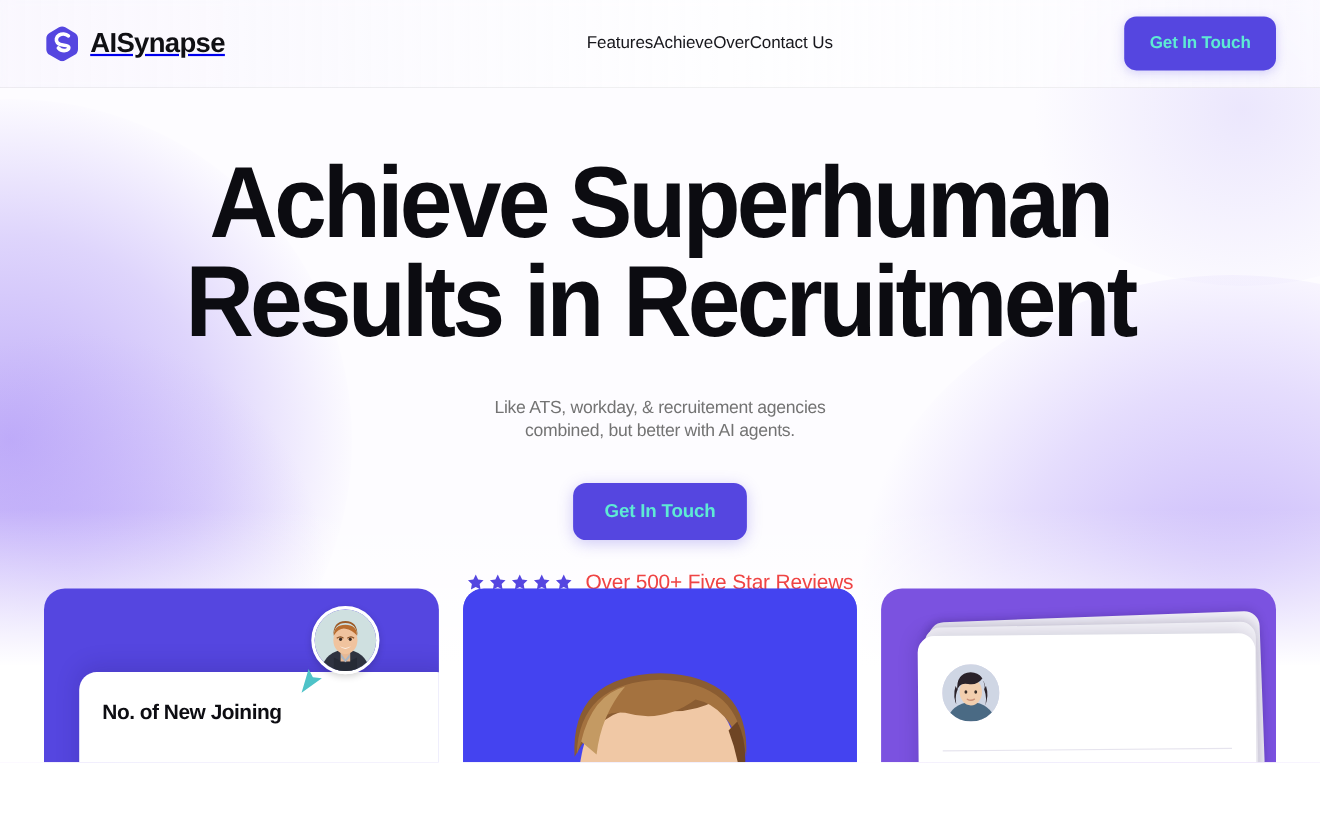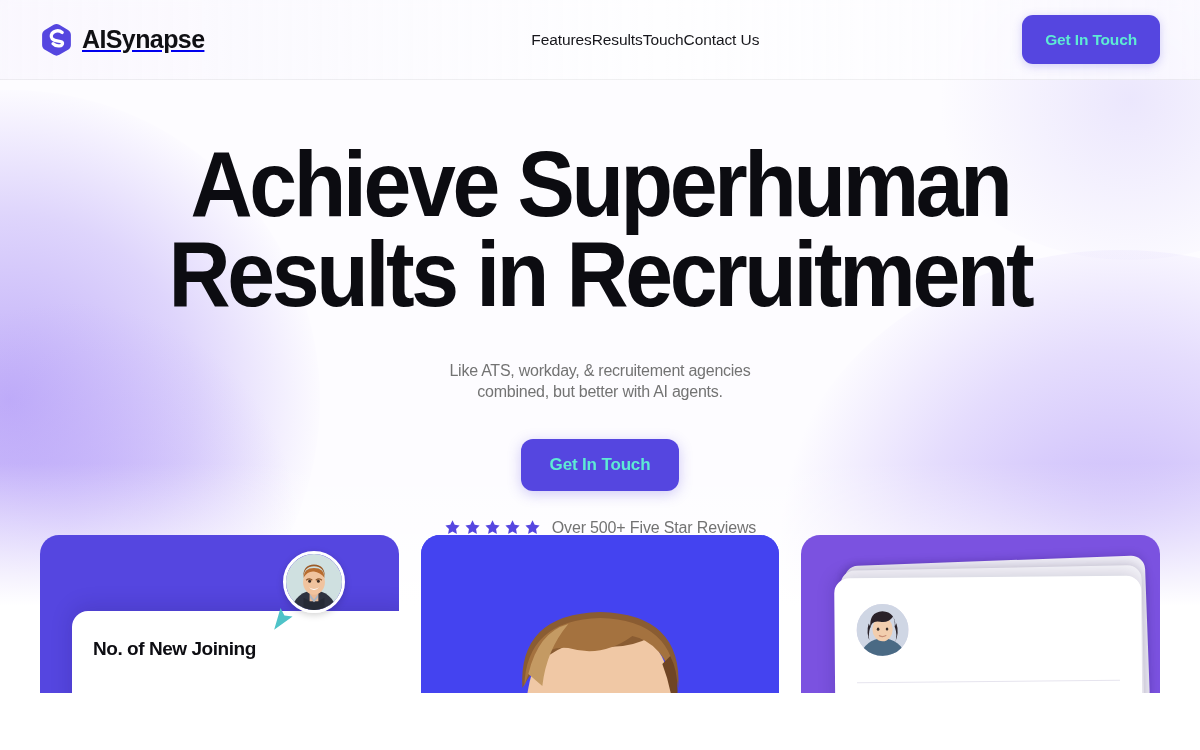--- a/index.html
+++ b/index.html
@@ -129,21 +129,21 @@
   }
 
   .rating {
     margin-top:28px;
     display:flex; align-items:center; justify-content:center;
     gap:11px;
   }
   .stars { display:flex; gap:3px; align-items:center; }
   .star { width:17px; height:17px; display:block; }
   .rating-text {
-    font-size:16px; color:#737373;
+    font-size:19px; color:#ef4444;
     letter-spacing:-0.15px; font-weight:400;
   }
 
   
   .cards {
     position:absolute; left:40px; bottom:0;
     width:1120px; height:158px;
     display:flex; gap:22px;
     z-index:12;
   }
@@ -236,22 +236,22 @@
           <path d="M43 18.5 C38.5 14.8 31.5 14.4 26.6 17.4 C21.6 20.4 20.3 26.5 23.6 30.6
                    C26.2 33.8 31 34.7 35.6 35.2 C40.2 35.7 43.3 36.8 43.7 39
                    C44.1 41.6 41.4 43.9 37.6 44.4 C33 45 28.3 43.3 25.3 40" stroke="#ffffff" stroke-width="6.4" fill="none" stroke-linecap="round" stroke-linejoin="round"></path>
         </svg>
       </span>
       <span class="brand-name">AISynapse</span>
     </a>
 
     <nav class="nav">
       <a href="#">Features</a>
-      <a href="#">Results</a>
-      <a href="#">Touch</a>
+      <a href="#">Achieve</a>
+      <a href="#">Over</a>
       <a href="#">Contact Us</a>
     </nav>
 
     <button class="btn btn-header">Get In Touch</button>
   </header>
 
   <section class="hero">
 
     <h1 class="hero-title">
       <span class="ln">Achieve Superhuman</span>

